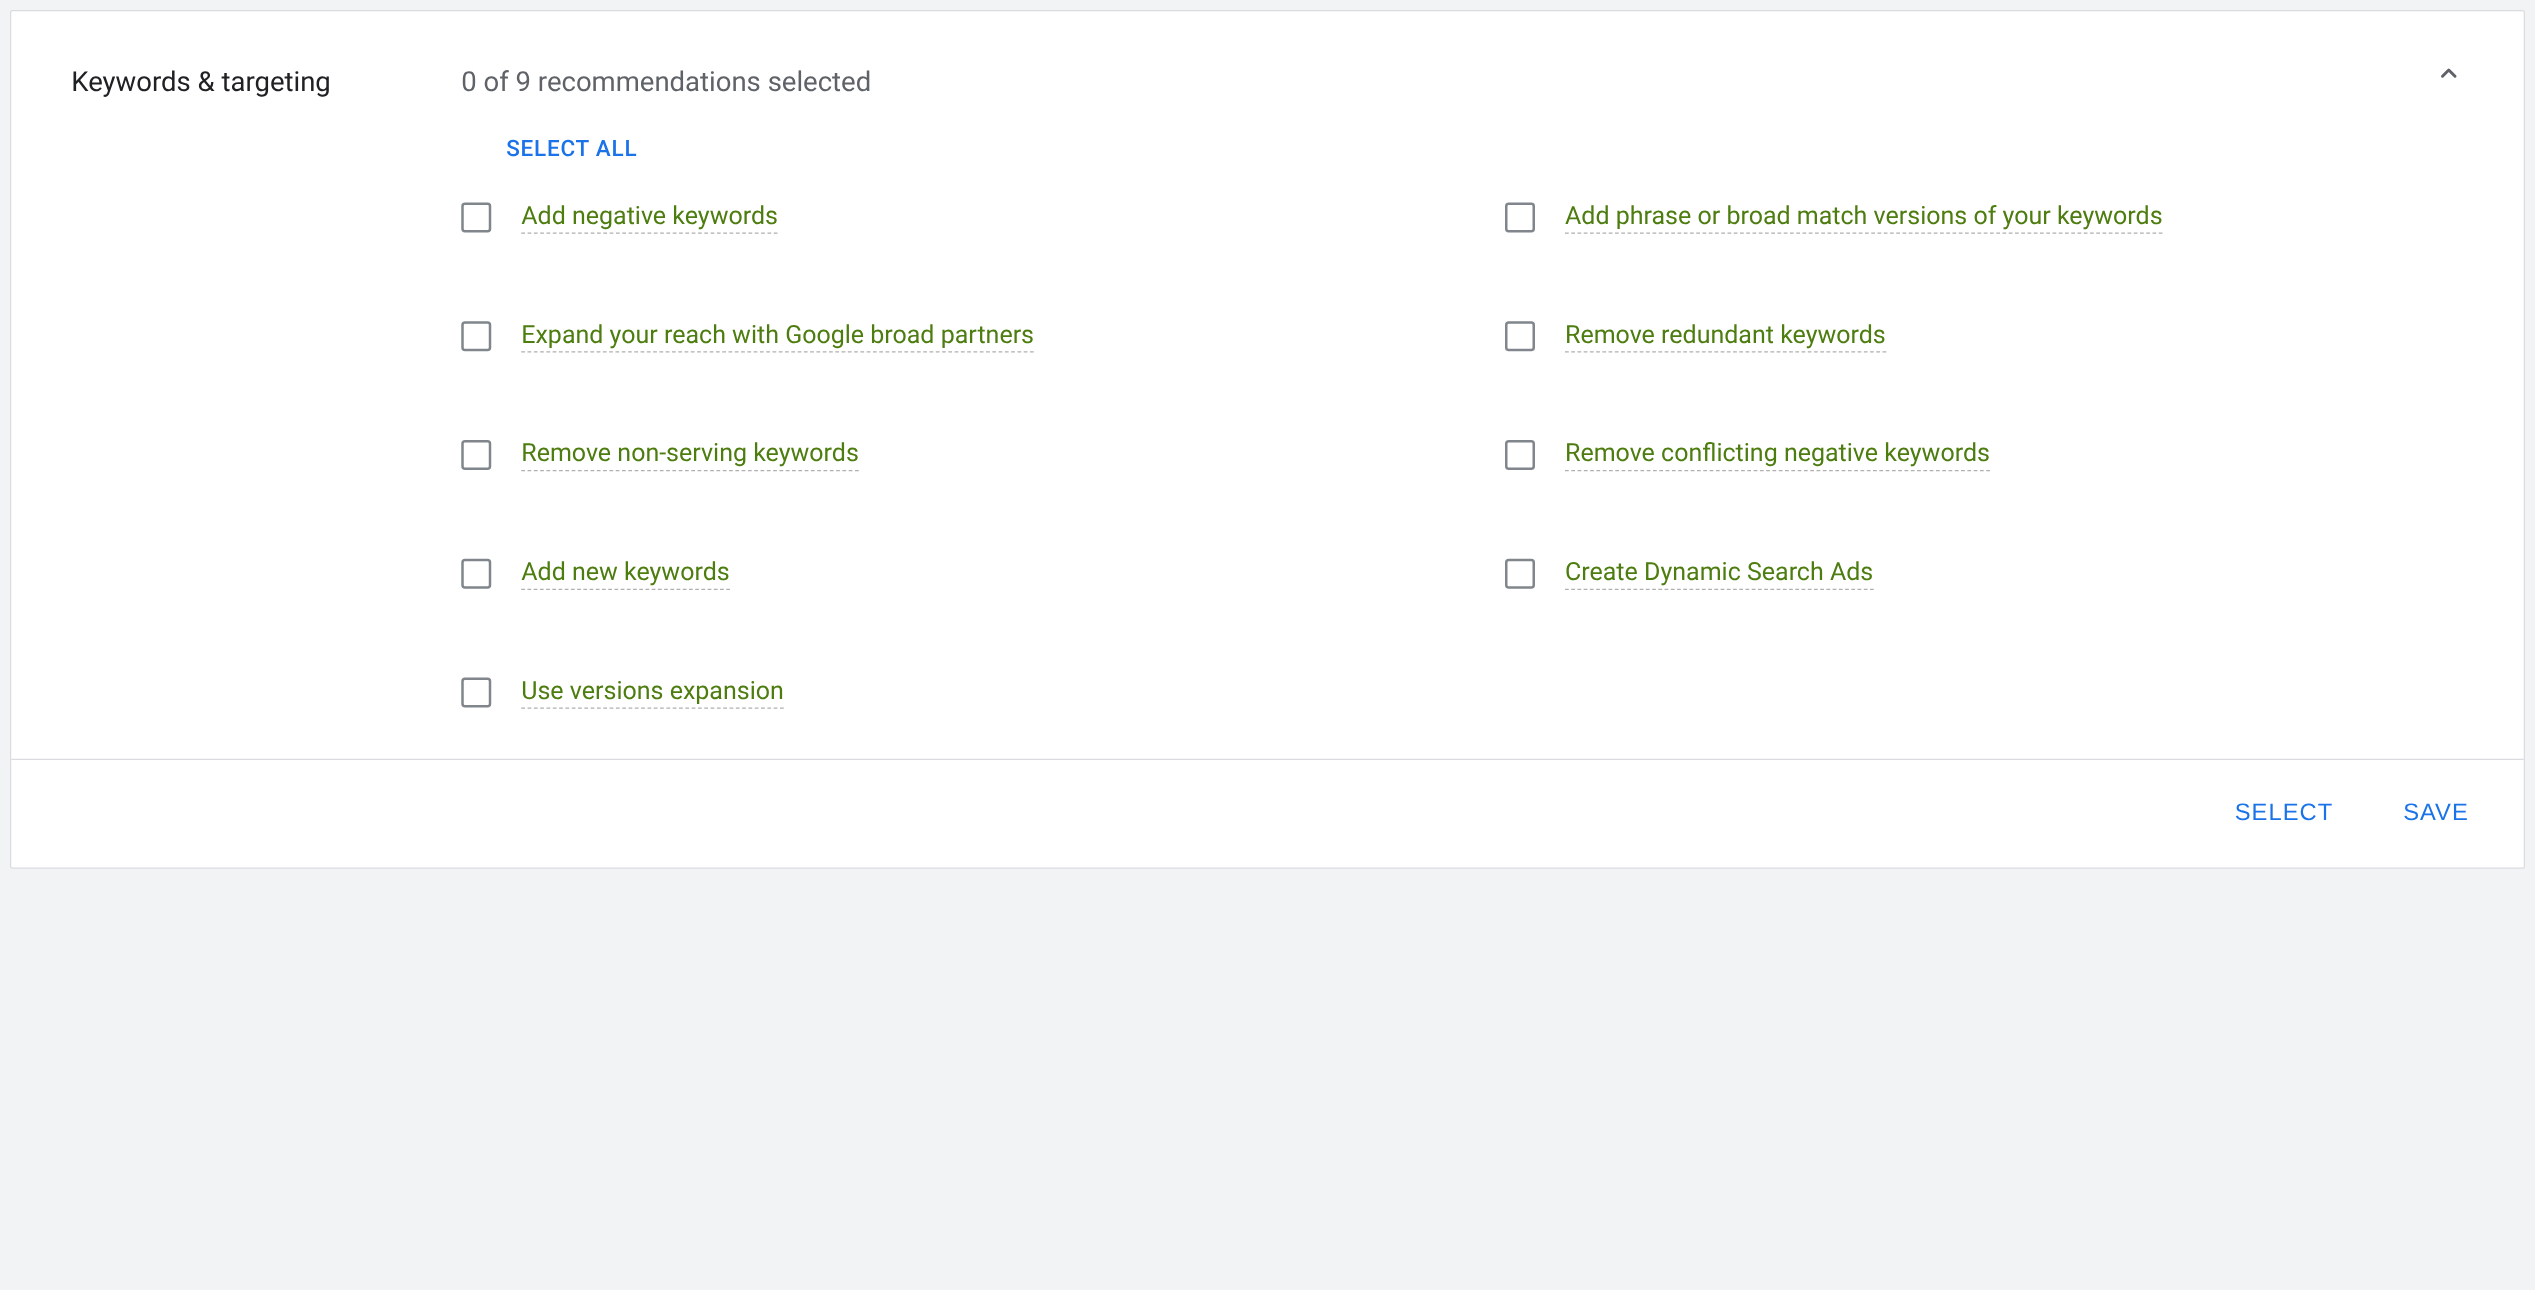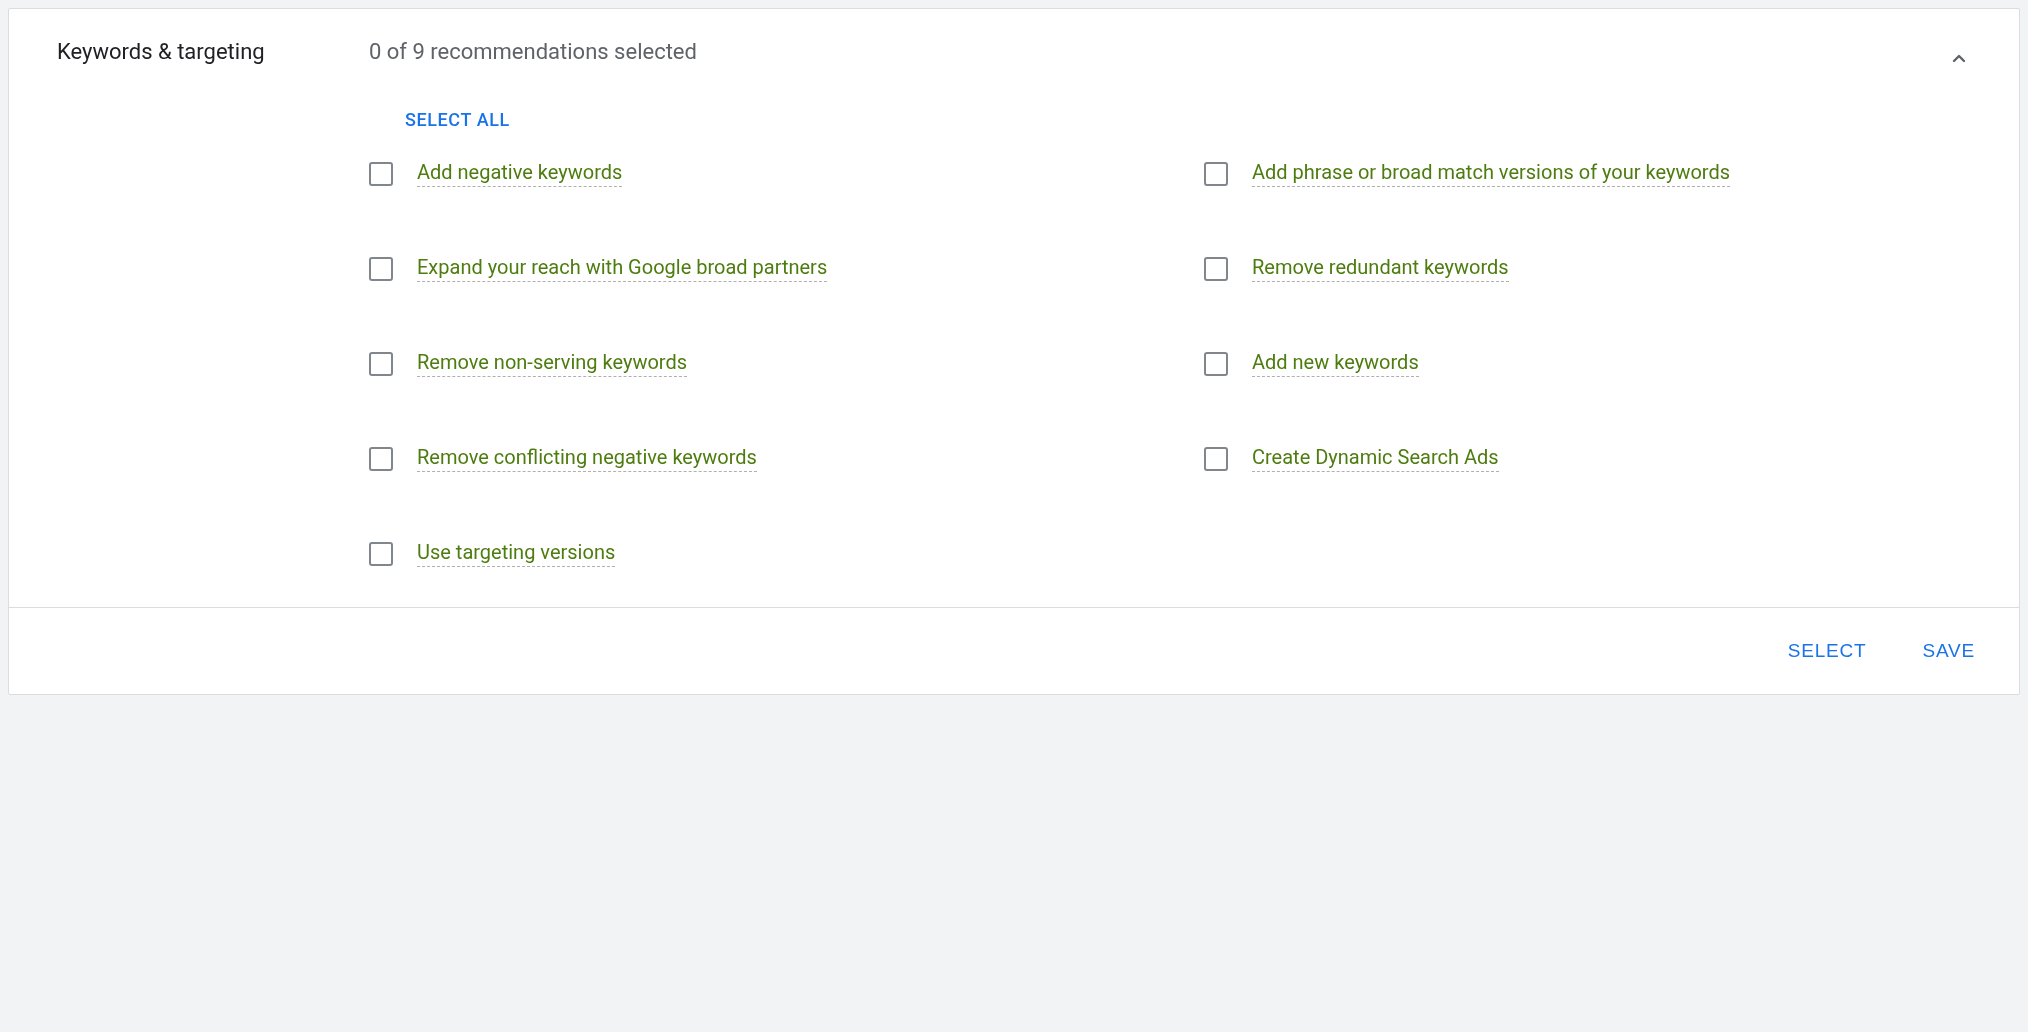--- a/index.html
+++ b/index.html
@@ -13,21 +13,21 @@
     -webkit-font-smoothing: antialiased;
   }
   .card {
     background: #fff;
     border: 1px solid #dadce0;
     margin: 8px;
     border-radius: 2px;
   }
   .header {
     display: flex;
-    align-items: flex-start;
+    align-items: flex-end;
     padding: 30px 40px 20px 48px;
   }
   .section-title {
     font-size: 22px;
     font-weight: 400;
     color: #202124;
     width: 312px;
     flex: 0 0 auto;
   }
   .subtext {
@@ -146,36 +146,36 @@
         <span class="check-label">Remove redundant keywords</span>
       </div>
 
       <div class="check-row">
         <div class="checkbox"></div>
         <span class="check-label">Remove non-serving keywords</span>
       </div>
 
       <div class="check-row">
         <div class="checkbox"></div>
-        <span class="check-label">Add new keywords</span>
+        <span class="check-label">Remove conflicting negative keywords</span>
       </div>
 
       <div class="check-row">
         <div class="checkbox"></div>
-        <span class="check-label">Remove conflicting negative keywords</span>
+        <span class="check-label">Add new keywords</span>
       </div>
 
       <div class="check-row">
         <div class="checkbox"></div>
         <span class="check-label">Create Dynamic Search Ads</span>
       </div>
 
       <div class="check-row">
         <div class="checkbox"></div>
-        <span class="check-label">Use targeting versions</span>
+        <span class="check-label">Use versions expansion</span>
       </div>
 
     </div>
   </div>
 
   <div class="footer">
     <button class="btn-text">SELECT</button>
     <button class="btn-text">SAVE</button>
   </div>
 

